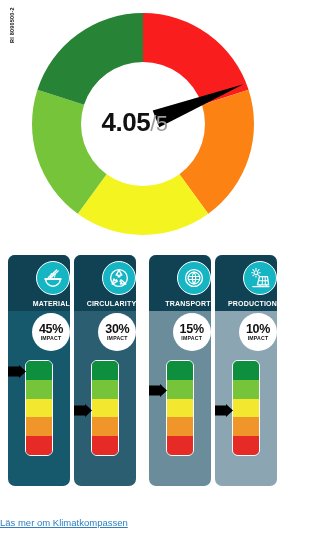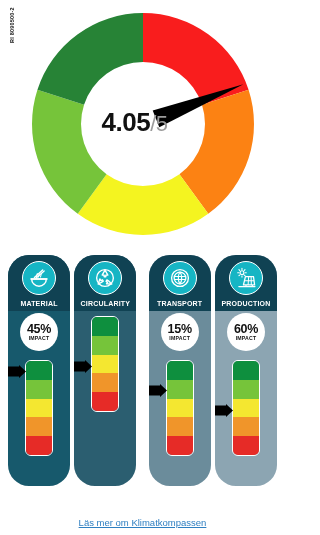--- a/index.html
+++ b/index.html
@@ -62,26 +62,26 @@
   .cards{
     position:absolute;
     left:8px; top:255px;
     width:269px;
     display:flex;
     justify-content:space-between;
   }
   .card{
     width:62px;
     height:231px;
-    border-radius:21px;
+    border-radius:7px;
     position:relative;
     overflow:hidden;
     display:flex;
     flex-direction:column;
-    align-items:center;
+    align-items:flex-end;
   }
   .card .top-band{
     position:absolute;
     left:0;top:0;width:100%;height:56px;
     background:#104253;
   }
   .card .icon-circle{
     position:relative;
     margin-top:6px;
     width:34px;height:34px;
@@ -148,21 +148,20 @@
     width:20px;height:13px;
     z-index:5;
   }
   .marker svg{display:block;}
 
   
   .footer-link{
     position:absolute;
     left:0;right:0;
     top:512px;
-    text-align:center;
   }
   .footer-link a{
     font-size:9.5px;
     color:#2E7FC1;
     text-decoration:underline;
     font-family:"Liberation Sans","DejaVu Sans",sans-serif;
   }
 </style>
 </head>
 <body>
@@ -217,20 +216,24 @@
       </div>
     </div>
     <div class="card" style="background: rgb(43, 94, 112);">
       <div class="top-band" style="background: rgb(16, 66, 83);"></div>
       <div class="icon-circle" style="background: rgb(22, 181, 196);">
         <svg width="22" height="22" viewBox="0 0 24 24">
           <use href="#ico-recycle-icon"></use>
         </svg>
       </div>
       <div class="cat-label">CIRCULARITY</div>
+      <div class="pct-bubble">
+        <div class="pct">30%</div>
+        <div class="impact">IMPACT</div>
+      </div>
       <div class="scale-wrap" style="position: relative;">
         <div class="scale">
           <div class="seg" style="background: rgb(14, 143, 62);"></div>
           <div class="seg" style="background: rgb(118, 196, 58);"></div>
           <div class="seg" style="background: rgb(244, 231, 48);"></div>
           <div class="seg" style="background: rgb(240, 149, 42);"></div>
           <div class="seg" style="background: rgb(230, 43, 39);"></div>
         </div>
         <div class="marker" style="top: 43.5px; left: -2px;">
           <svg width="20" height="13" viewBox="0 0 20 13">
@@ -268,21 +271,21 @@
     </div>
     <div class="card" style="background: rgb(140, 165, 178);">
       <div class="top-band" style="background: rgb(16, 66, 83);"></div>
       <div class="icon-circle" style="background: rgb(22, 181, 196);">
         <svg width="22" height="22" viewBox="0 0 24 24">
           <use href="#ico-solar-panel-icon"></use>
         </svg>
       </div>
       <div class="cat-label">PRODUCTION</div>
       <div class="pct-bubble">
-        <div class="pct">60%</div>
+        <div class="pct">10%</div>
         <div class="impact">IMPACT</div>
       </div>
       <div class="scale-wrap" style="position: relative;">
         <div class="scale">
           <div class="seg" style="background: rgb(14, 143, 62);"></div>
           <div class="seg" style="background: rgb(118, 196, 58);"></div>
           <div class="seg" style="background: rgb(244, 231, 48);"></div>
           <div class="seg" style="background: rgb(240, 149, 42);"></div>
           <div class="seg" style="background: rgb(230, 43, 39);"></div>
         </div>

